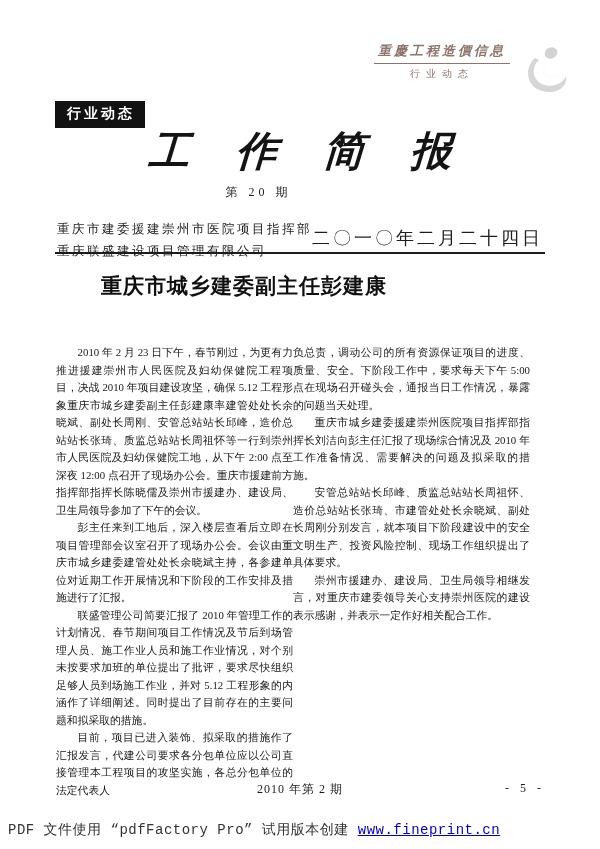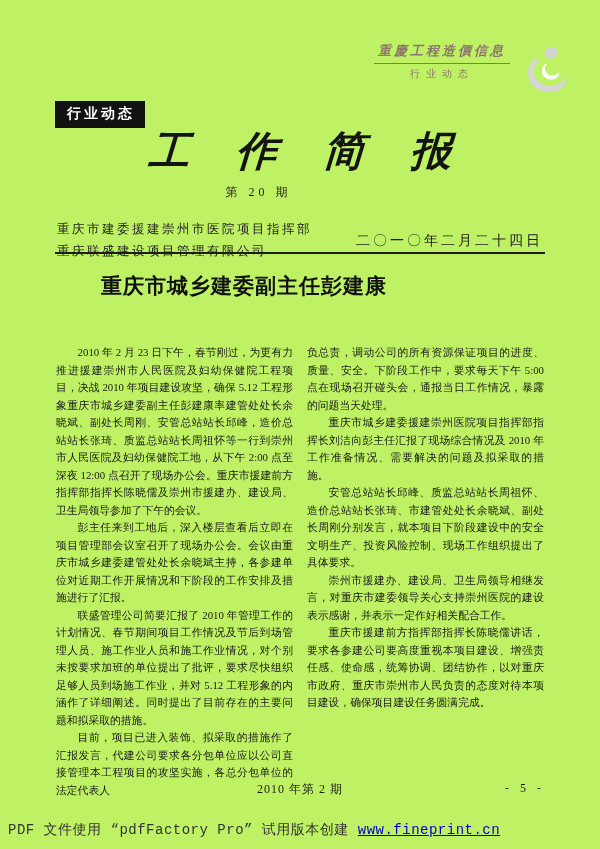--- a/index.html
+++ b/index.html
@@ -1,18 +1,18 @@
 <!DOCTYPE html>
 <html><head>
 <meta charset="utf-8">
 <style>
   html,body { margin:0; padding:0; background:#e8e8e6; }
   .page {
     position:relative; width:600px; height:849px; margin:0 auto;
-    background:#bef264; color:#1d1d1d; overflow:hidden;
+    background:#ffffff; color:#1d1d1d; overflow:hidden;
     font-family:"Liberation Serif","DejaVu Serif",serif;
   }
 
   
   .masthead { position:absolute; top:42px; right:90px; text-align:center; color:#8d756b; }
   .brand-title {
     font-size:13px; font-weight:bold; font-style:italic; letter-spacing:3px;
     padding:0 4px 3px 4px; border-bottom:1.5px solid #8d756b; white-space:nowrap;
   }
   .brand-subtitle { font-size:10px; letter-spacing:6px; margin-top:3px; }
@@ -32,33 +32,33 @@
     text-indent:18px; transform:skewX(-3deg); color:#141414; white-space:nowrap;
   }
   .issue-no { position:absolute; top:184px; left:0; width:517px; text-align:center; font-size:12px; letter-spacing:4px; }
 
   
   .issuer-row {
     position:absolute; top:218px; left:57px; width:486px;
     display:flex; justify-content:space-between; align-items:flex-end;
   }
   .issuer-lines { font-size:12.5px; letter-spacing:2.5px; line-height:22px; }
-  .issue-date { font-size:14px; letter-spacing:3px; padding-bottom:12px; white-space:nowrap;text-align:right; }
+  .issue-date { font-size:18px; letter-spacing:3px; padding-bottom:12px; white-space:nowrap;text-align:right; }
 
   .rule { position:absolute; top:252px; left:55px; width:490px; border-top:2px solid #1c1c1c; }
 
   
   .headline {
     position:absolute; top:271px; left:0; width:488px; text-align:center;
     font-family:"Liberation Sans","DejaVu Sans",sans-serif;
     font-weight:bold; font-size:21px; line-height:30px; color:#101010; letter-spacing:1px;
   }
 
   
-  .body-columns { position:absolute; top:344px; left:56px; width:488px; display:flex; gap:14px; }
+  .body-columns { position:absolute; top:344px; left:56px; width:488px; display:flex; }
   .col { width:237px; font-size:10.8px; line-height:17.5px; text-align:justify; word-break:break-all; color:#181818; }
   .body-p { margin:0; }
   .body-p.indent { text-indent:2em; }
 
   
   .footer-row { position:absolute; top:781px; left:55px; width:490px; height:18px; font-size:12px; }
   .footer-issue { position:absolute; left:0; width:100%; text-align:center; letter-spacing:1px; }
   .footer-page { position:absolute; right:0; top:0; letter-spacing:4px; }
 
   
@@ -109,21 +109,20 @@
         <p class="body-p indent">2010 年 2 月 23 日下午，春节刚过，为更有力推进援建崇州市人民医院及妇幼保健院工程项目，决战 2010 年项目建设攻坚，确保 5.12 工程形象重庆市城乡建委副主任彭建康率建管处处长余晓斌、副处长周刚、安管总站站长邱峰，造价总站站长张琦、质监总站站长周祖怀等一行到崇州市人民医院及妇幼保健院工地，从下午 2:00 点至深夜 12:00 点召开了现场办公会。重庆市援建前方指挥部指挥长陈晓儒及崇州市援建办、建设局、卫生局领导参加了下午的会议。</p>
         <p class="body-p indent">彭主任来到工地后，深入楼层查看后立即在项目管理部会议室召开了现场办公会。会议由重庆市城乡建委建管处处长余晓斌主持，各参建单位对近期工作开展情况和下阶段的工作安排及措施进行了汇报。</p>
         <p class="body-p indent">联盛管理公司简要汇报了 2010 年管理工作的计划情况、春节期间项目工作情况及节后到场管理人员、施工作业人员和施工作业情况，对个别未按要求加班的单位提出了批评，要求尽快组织足够人员到场施工作业，并对 5.12 工程形象的内涵作了详细阐述。同时提出了目前存在的主要问题和拟采取的措施。</p>
         <p class="body-p indent">目前，项目已进入装饰、拟采取的措施作了汇报发言，代建公司要求各分包单位应以公司直接管理本工程项目的攻坚实施，各总分包单位的法定代表人</p>
       </div>
     <div class="col" id="right-col">
         <p class="body-p">负总责，调动公司的所有资源保证项目的进度、质量、安全。下阶段工作中，要求每天下午 5:00 点在现场召开碰头会，通报当日工作情况，暴露的问题当天处理。</p>
         <p class="body-p indent">重庆市城乡建委援建崇州医院项目指挥部指挥长刘洁向彭主任汇报了现场综合情况及 2010 年工作准备情况、需要解决的问题及拟采取的措施。</p>
         <p class="body-p indent">安管总站站长邱峰、质监总站站长周祖怀、造价总站站长张琦、市建管处处长余晓斌、副处长周刚分别发言，就本项目下阶段建设中的安全文明生产、投资风险控制、现场工作组织提出了具体要求。</p>
         <p class="body-p indent">崇州市援建办、建设局、卫生局领导相继发言，对重庆市建委领导关心支持崇州医院的建设表示感谢，并表示一定作好相关配合工作。</p>
-        <p class="body-p indent">重庆市援建前方指挥部指挥长陈晓儒讲话，要求各参建公司要高度重视本项目建设、增强责任感、使命感，统筹协调、团结协作，以对重庆市政府、重庆市崇州市人民负责的态度对待本项目建设，确保项目建设任务圆满完成。</p>
       </div>
   </div>
 
   <div class="footer-row">
     <div class="footer-issue">2010 年第 2 期</div>
     <div class="footer-page">-  5  -</div>
   </div>
 
   <div class="watermark"><span>PDF 文件使用 “pdfFactory Pro” 试用版本创建 </span><a href="#">www.fineprint.cn</a></div>
 

